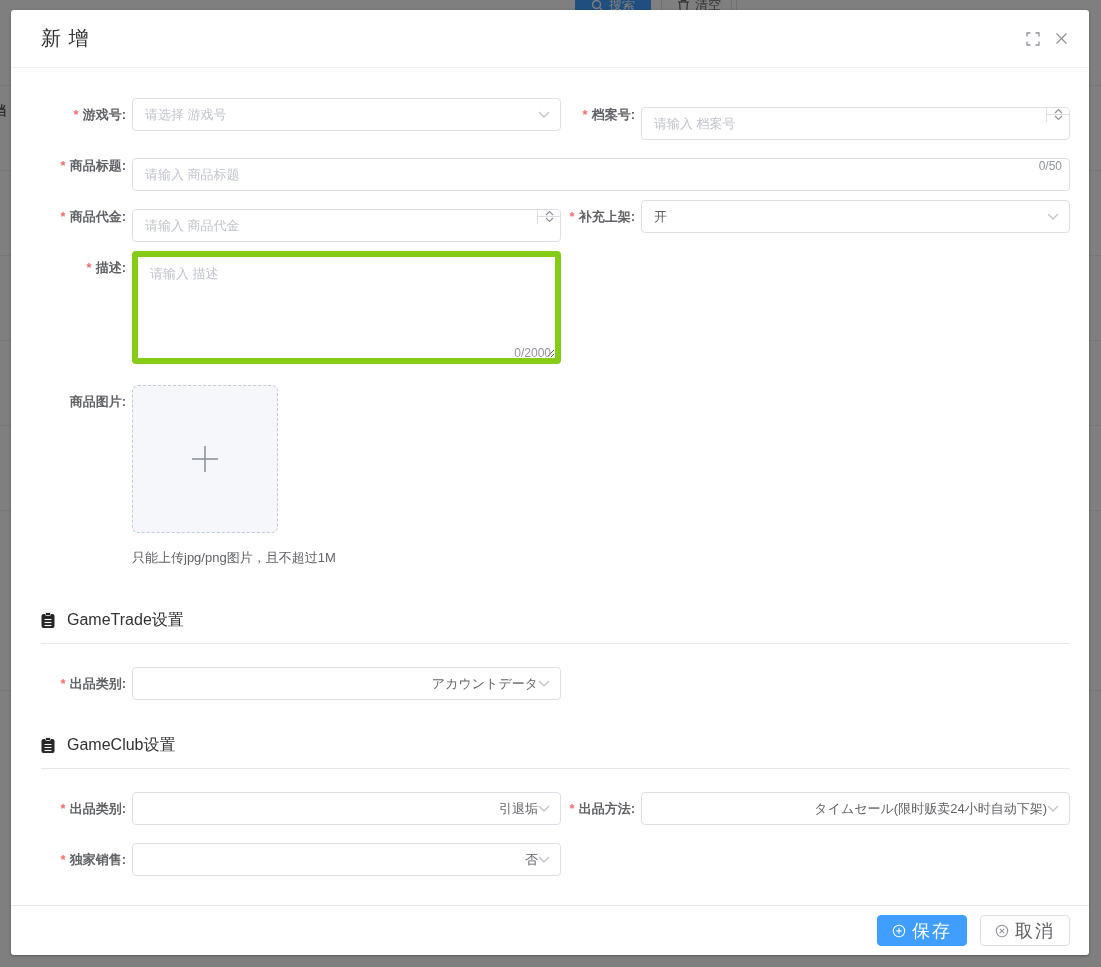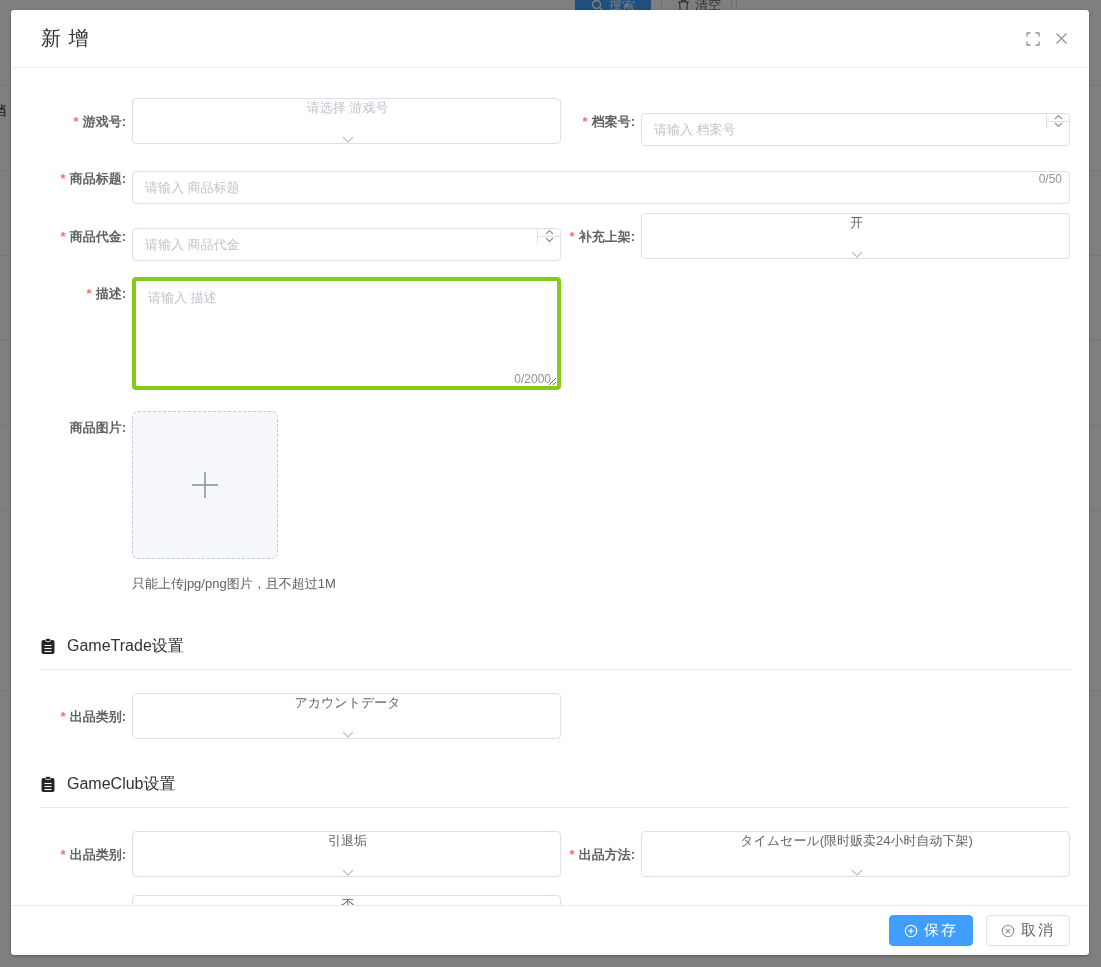--- a/index.html
+++ b/index.html
@@ -59,29 +59,29 @@
   .counter { position:absolute; right:8px; top:50%; transform:translateY(-50%);
              font-size:12px; color:#909399; background:transparent; pointer-events:none; }
 
   .spinner { position:absolute; right:1px; top:1px; bottom:1px; width:23px;
              border-left:1px solid #dcdfe6; border-radius:0 4px 4px 0; overflow:hidden;
              display:flex; flex-direction:column; background:#fff; }
   .spin-btn { flex:1; display:flex; align-items:center; justify-content:center;
               cursor:pointer; color:#909399; }
   .spin-btn + .spin-btn { border-top:1px solid #dcdfe6; }
 
-  .select { height:46px; border:1px solid #dcdfe6; border-radius:4px; background:#fff;
-            display:flex; align-items:center; padding:0 10px 0 12px; cursor:pointer;flex-direction:column; }
+  .select { height:33px; border:1px solid #dcdfe6; border-radius:4px; background:#fff;
+            display:flex; align-items:center; padding:0 10px 0 12px; cursor:pointer; }
   .select .value { flex:1; font-size:13px; color:#606266; white-space:nowrap;
                    overflow:hidden; text-overflow:ellipsis; }
   .select .value.placeholder { color:#c0c4cc; }
   .select .chev { flex:0 0 auto; color:#c0c4cc; display:flex; }
 
   .textarea-wrap { position:relative; width:429px; }
-  .textarea { width:100%; height:113px; border:4px solid #84cc16; border-radius:4px;
+  .textarea { width:100%; height:113px; border:6px solid #84cc16; border-radius:4px;
               padding:8px 12px; font-size:13px; color:#606266; outline:none; resize:vertical;
               font-family:"Liberation Sans","DejaVu Sans",sans-serif; }
   .textarea::placeholder { color:#c0c4cc; }
   .ta-counter { position:absolute; right:10px; bottom:8px; font-size:12px; color:#909399;
                 pointer-events:none; }
 
   .upload-box { width:146px; height:148px; border:1px dashed #c0ccda; border-radius:6px;
                 background:#f5f7fa; display:flex; align-items:center; justify-content:center;
                 cursor:pointer; }
   .upload-tip { margin-top:16px; font-size:13px; color:#606266; }
@@ -89,21 +89,21 @@
   .section { margin-top:43px;text-align:right; }
   .section.second { margin-top:35px; }
   .section-head { display:flex; align-items:center; gap:12px; }
   .section-title { font-size:16px; color:#303133; font-weight:500; }
   .section-divider { margin-top:12px; border-top:1px solid #e8e8e8; height:0; }
   .section-row-gap { margin-top:23px; }
 
   
   .dialog-footer { flex:0 0 50px; border-top:1px solid #e8e8e8; display:flex;
                    align-items:center; justify-content:flex-end; gap:13px; padding:0 19px; }
-  .btn { height:31px; padding:0 14px; border-radius:4px; font-size:15px; cursor:pointer;
+  .btn { height:31px; padding:0 14px; border-radius:4px; font-size:18px; cursor:pointer;
          display:inline-flex; align-items:center; gap:6px; border:1px solid #dcdfe6;
          background:#fff; color:#606266; letter-spacing:2px;
          font-family:"Liberation Sans","DejaVu Sans",sans-serif; }
   .btn.primary { background:#409eff; border-color:#409eff; color:#fff; }
 </style>
 </head>
 <body>
 
 <div class="bg-page">
   <div class="bg-toolbar">

